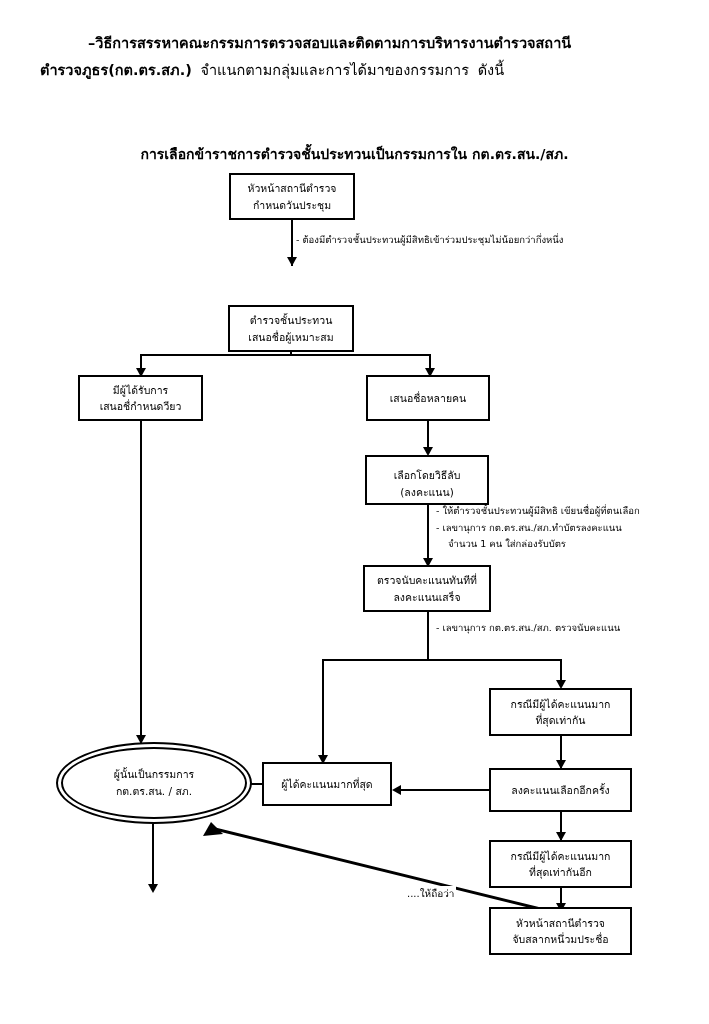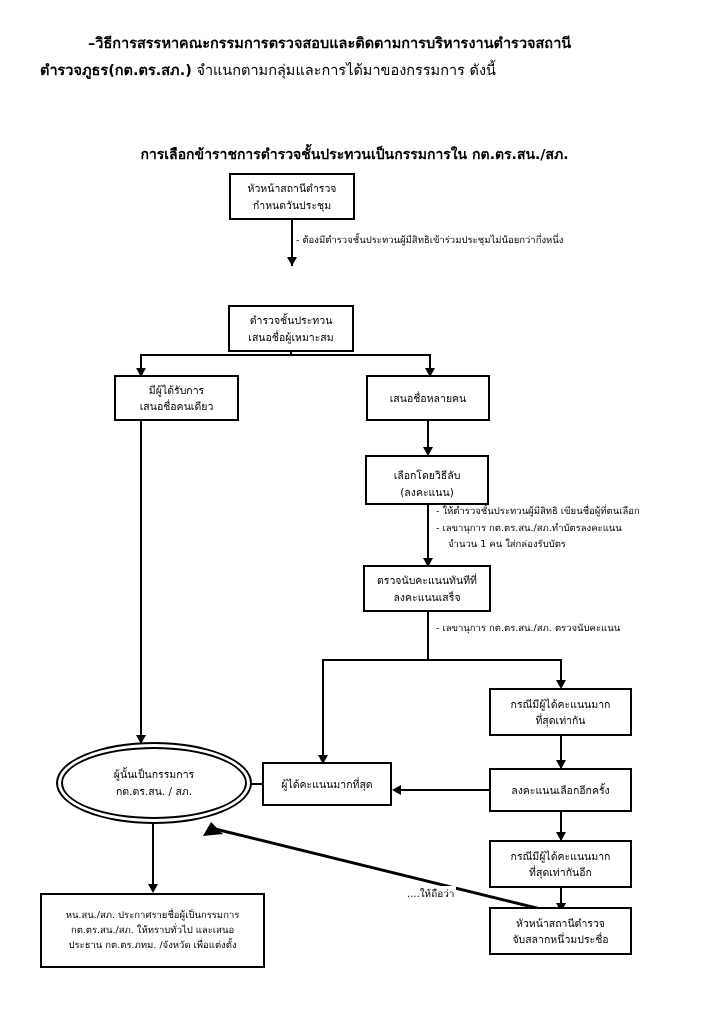--- a/index.html
+++ b/index.html
@@ -13,21 +13,21 @@
   }
   #page{position:relative;width:560px;height:1024px;padding-left:35px;}
 
   
   .header{
     position:absolute;left:40px;top:30px;width:640px;
     font-size:14.5px;font-weight:bold;line-height:1.85;
   }
   .header .l1{display:block;text-indent:48px;}
   .header .l2{display:block;}
-  .header .l2 .thin{font-weight:normal;}
+  .header .l2 .thin{font-weight:normal;font-family:Liberation Mono, monospace;}
 
   
   .chart-title{
     position:absolute;left:0;top:143px;width:709px;
     text-align:center;font-size:14px;font-weight:bold;
   }
 
   
   .box{
     position:absolute;
@@ -119,23 +119,23 @@
     <span>เสนอชื่อผู้เหมาะสม</span>
   </div>
 
   <div class="vline" style="left:290px;top:313px;height:42px;"></div>
   <div class="hline" style="left:140px;top:354px;width:291px;"></div>
   <div class="vline" style="left:140px;top:354px;height:21px;"></div>
   <div class="arrow-d" style="left:136px;top:368px;"></div>
   <div class="vline" style="left:429px;top:354px;height:21px;"></div>
   <div class="arrow-d" style="left:425px;top:368px;"></div>
 
-  <div class="box" style="left:78px;top:375px;width:125px;height:46px;margin-left:36px;">
+  <div class="box" style="left:78px;top:375px;width:125px;height:46px;">
     <span>มีผู้ได้รับการ</span>
-    <span>เสนอชื่อคนเดียว</span>
+    <span>เสนอชื่กำหนดวียว</span>
   </div>
 
   <div class="box" style="left:366px;top:375px;width:124px;height:46px;">
     <span>เสนอชื่อหลายคน</span>
   </div>
 
   <div class="vline" style="left:140px;top:421px;height:322px;"></div>
   <div class="arrow-d" style="left:136px;top:735px;"></div>
 
   <div class="vline" style="left:427px;top:421px;height:33px;"></div>
@@ -220,19 +220,14 @@
     <div class="ring2"></div>
     <div class="ovtext">
       <span>ผู้นั้นเป็นกรรมการ</span>
       <span>กต.ตร.สน. / สภ.</span>
     </div>
   </div>
 
   <div class="vline" style="left:152px;top:824px;height:67px;"></div>
   <div class="arrow-d" style="left:148px;top:884px;"></div>
 
-  <div class="box" style="left:40px;top:893px;width:225px;height:75px;font-size:9.5px;">
-    <span>หน.สน./สภ. ประกาศรายชื่อผู้เป็นกรรมการ</span>
-    <span>กต.ตร.สน./สภ. ให้ทราบทั่วไป และเสนอ</span>
-    <span>ประธาน  กต.ตร.ภทม. /จังหวัด เพื่อแต่งตั้ง</span>
-  </div>
 
 </div>
 
 </body></html>

